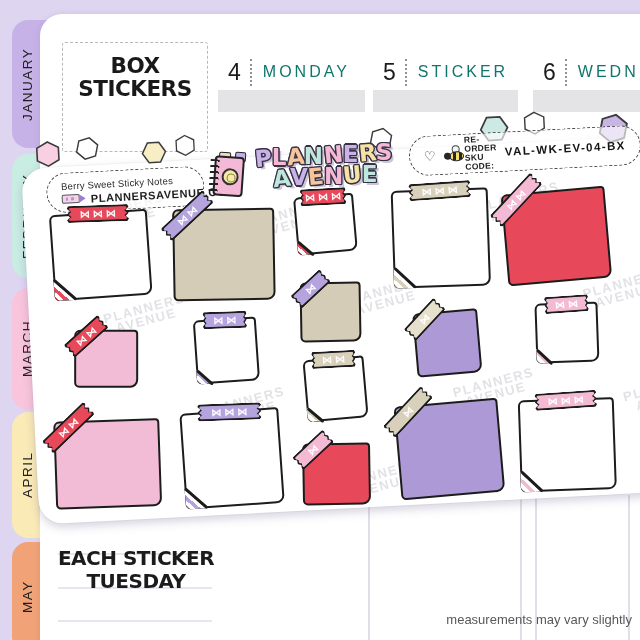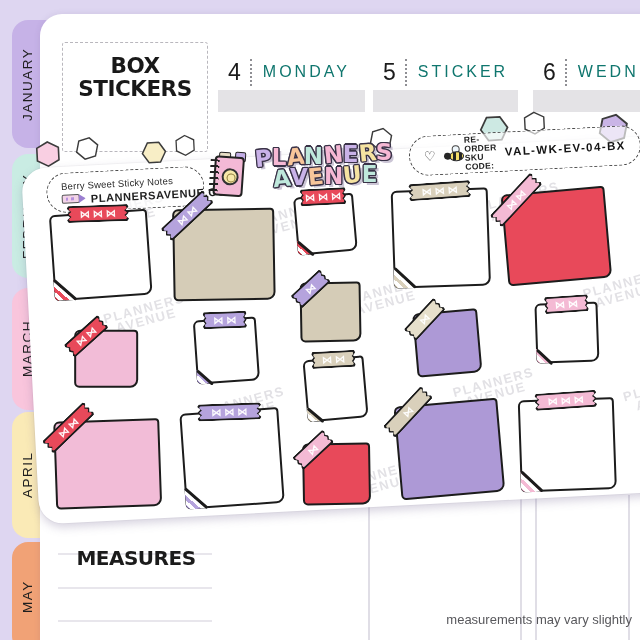--- a/index.html
+++ b/index.html
@@ -201,21 +201,22 @@
 
 <div class="rule-h abs" style="left:58px;top:553px;width:154px;"></div>
 <div class="rule-h abs" style="left:58px;top:587px;width:154px;"></div>
 <div class="rule-h abs" style="left:58px;top:620px;width:154px;"></div>
 <div class="rule-v abs" style="left:368px;top:492px;height:148px;"></div>
 <div class="rule-v abs" style="left:520px;top:488px;height:152px;"></div>
 <div class="rule-v abs" style="left:535px;top:488px;height:152px;"></div>
 <div class="rule-v abs" style="left:628px;top:495px;height:145px;"></div>
 
 <div id="measure-block" class="abs">
-  <div class="measure-line">MEASURES</div>
+  <div class="measure-line">EACH STICKER</div>
+  <div class="measure-line">TUESDAY</div>
 </div>
 <div id="disclaimer" class="abs">measurements may vary slightly</div>
 
 <div id="sheet" class="abs">
   <div id="watermark-layer">
       <div class="watermark" style="left: 60px; top: 38px;">PLANNERS
   AVENUE</div>
       <div class="watermark" style="left: 225px; top: 52px;">PLANNERS
   AVENUE</div>
       <div class="watermark" style="left: 455px; top: 48px;">PLANNERS

